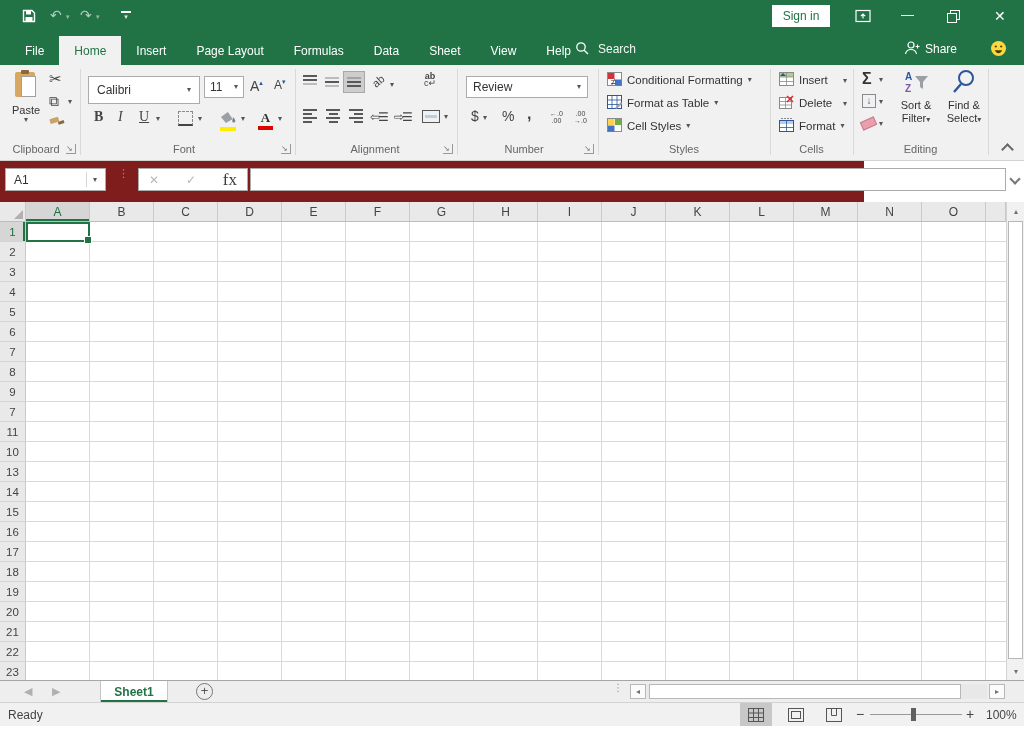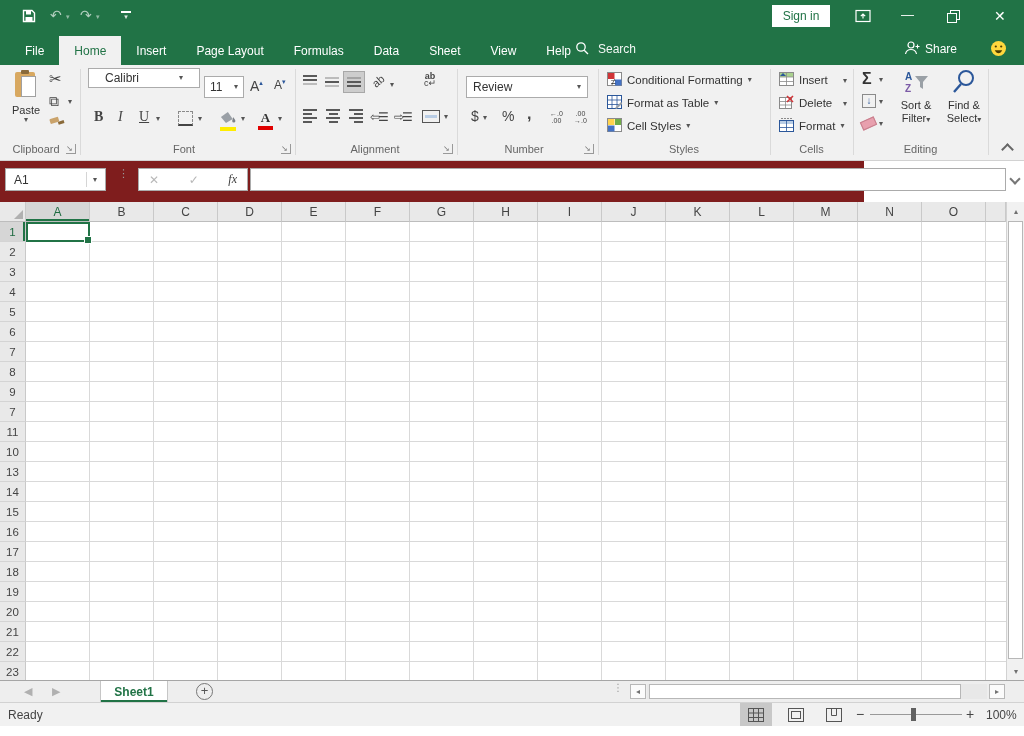--- a/index.html
+++ b/index.html
@@ -149,21 +149,21 @@
     <span class="abs" style="left:49px;top:51px">
       <svg width="16" height="14">
           <rect x="1" y="2" width="9" height="5" rx="1" fill="#caa36b" transform="rotate(-18 5 5)"></rect>
           <rect x="9" y="5" width="6" height="3" fill="#8a6a3a" transform="rotate(-18 12 6)"></rect>
         </svg>
     </span>
     <div class="abs gl" style="left:0;top:78px;width:72px">Clipboard</div>
     <span class="abs lnch" style="left:66px;top:79px">↘</span>
     <div class="abs gsep" style="left:80px"></div>
 
-    <div class="abs cb" style="left:88px;top:3px;width:112px;height:20px;padding:0 16px;justify-content:space-between">
+    <div class="abs cb" style="left:88px;top:11px;width:112px;height:28px;padding:0 8px;justify-content:space-between">
       <span>Calibri</span>
       <span class="dd">▾</span>
     </div>
     <div class="abs cb" style="left:204px;top:11px;width:40px;height:22px;padding:0 5px;justify-content:space-between">
       <span>11</span>
       <span class="dd">▾</span>
     </div>
     <span class="abs glyph" style="left:250px;top:13px;font-size:14px">A<sup style="font-size:7px;color:#2b579a">▴</sup></span>
     <span class="abs glyph" style="left:274px;top:13px;font-size:12px">A<sup style="font-size:7px;color:#2b579a">▾</sup></span>
     <span class="abs glyph ser" style="left:94px;top:44px;font-weight:bold;font-size:14px">B</span>
@@ -370,21 +370,21 @@
       <span>A1</span>
       <span style="display:flex;align-items:center;gap:6px">
           <span style="width:1px;height:15px;background:#d5d5d5"></span>
           <span class="dd">▾</span>
         </span>
     </div>
     <span class="abs" style="left:118px;top:10px;color:#9a9a9a;font-size:11px;letter-spacing:0;line-height:5px">⋮</span>
     <div class="abs cb" style="left:138px;top:7px;width:110px;height:23px;padding:0 10px;justify-content:space-between">
       <span style="color:#b8b8b8;font-size:12px">✕</span>
       <span style="color:#b8b8b8;font-size:12px">✓</span>
-      <span class="ser" style="color:#3c3c3c;font-size:12px;font-style:italic">fx</span>
+      <span class="ser" style="color:#3c3c3c;font-size:17px;">fx</span>
     </div>
     <div class="abs cb" style="left:250px;top:7px;width:756px;height:23px"></div>
     <span class="abs" style="left:1011px;top:14px;width:8px;height:8px;border-bottom:2px solid #777;border-right:2px solid #777;transform:rotate(45deg);box-sizing:border-box"></span>
   </div>
 
   <div class="abs" style="left:0;top:202px;width:26px;height:20px;background:#e9e9e9;border-right:1px solid #c9c9c9;border-bottom:1px solid #bdbdbd;box-sizing:border-box">
     <span style="position:absolute;right:2px;bottom:2px;width:0;height:0;border-left:9px solid transparent;border-bottom:9px solid #b0b0b0"></span>
   </div>
   <div class="abs" style="left:26px;top:202px;width:980px;height:20px;display:flex;overflow:hidden">
       <div class="colh sel" style="width: 64px;">A</div>

